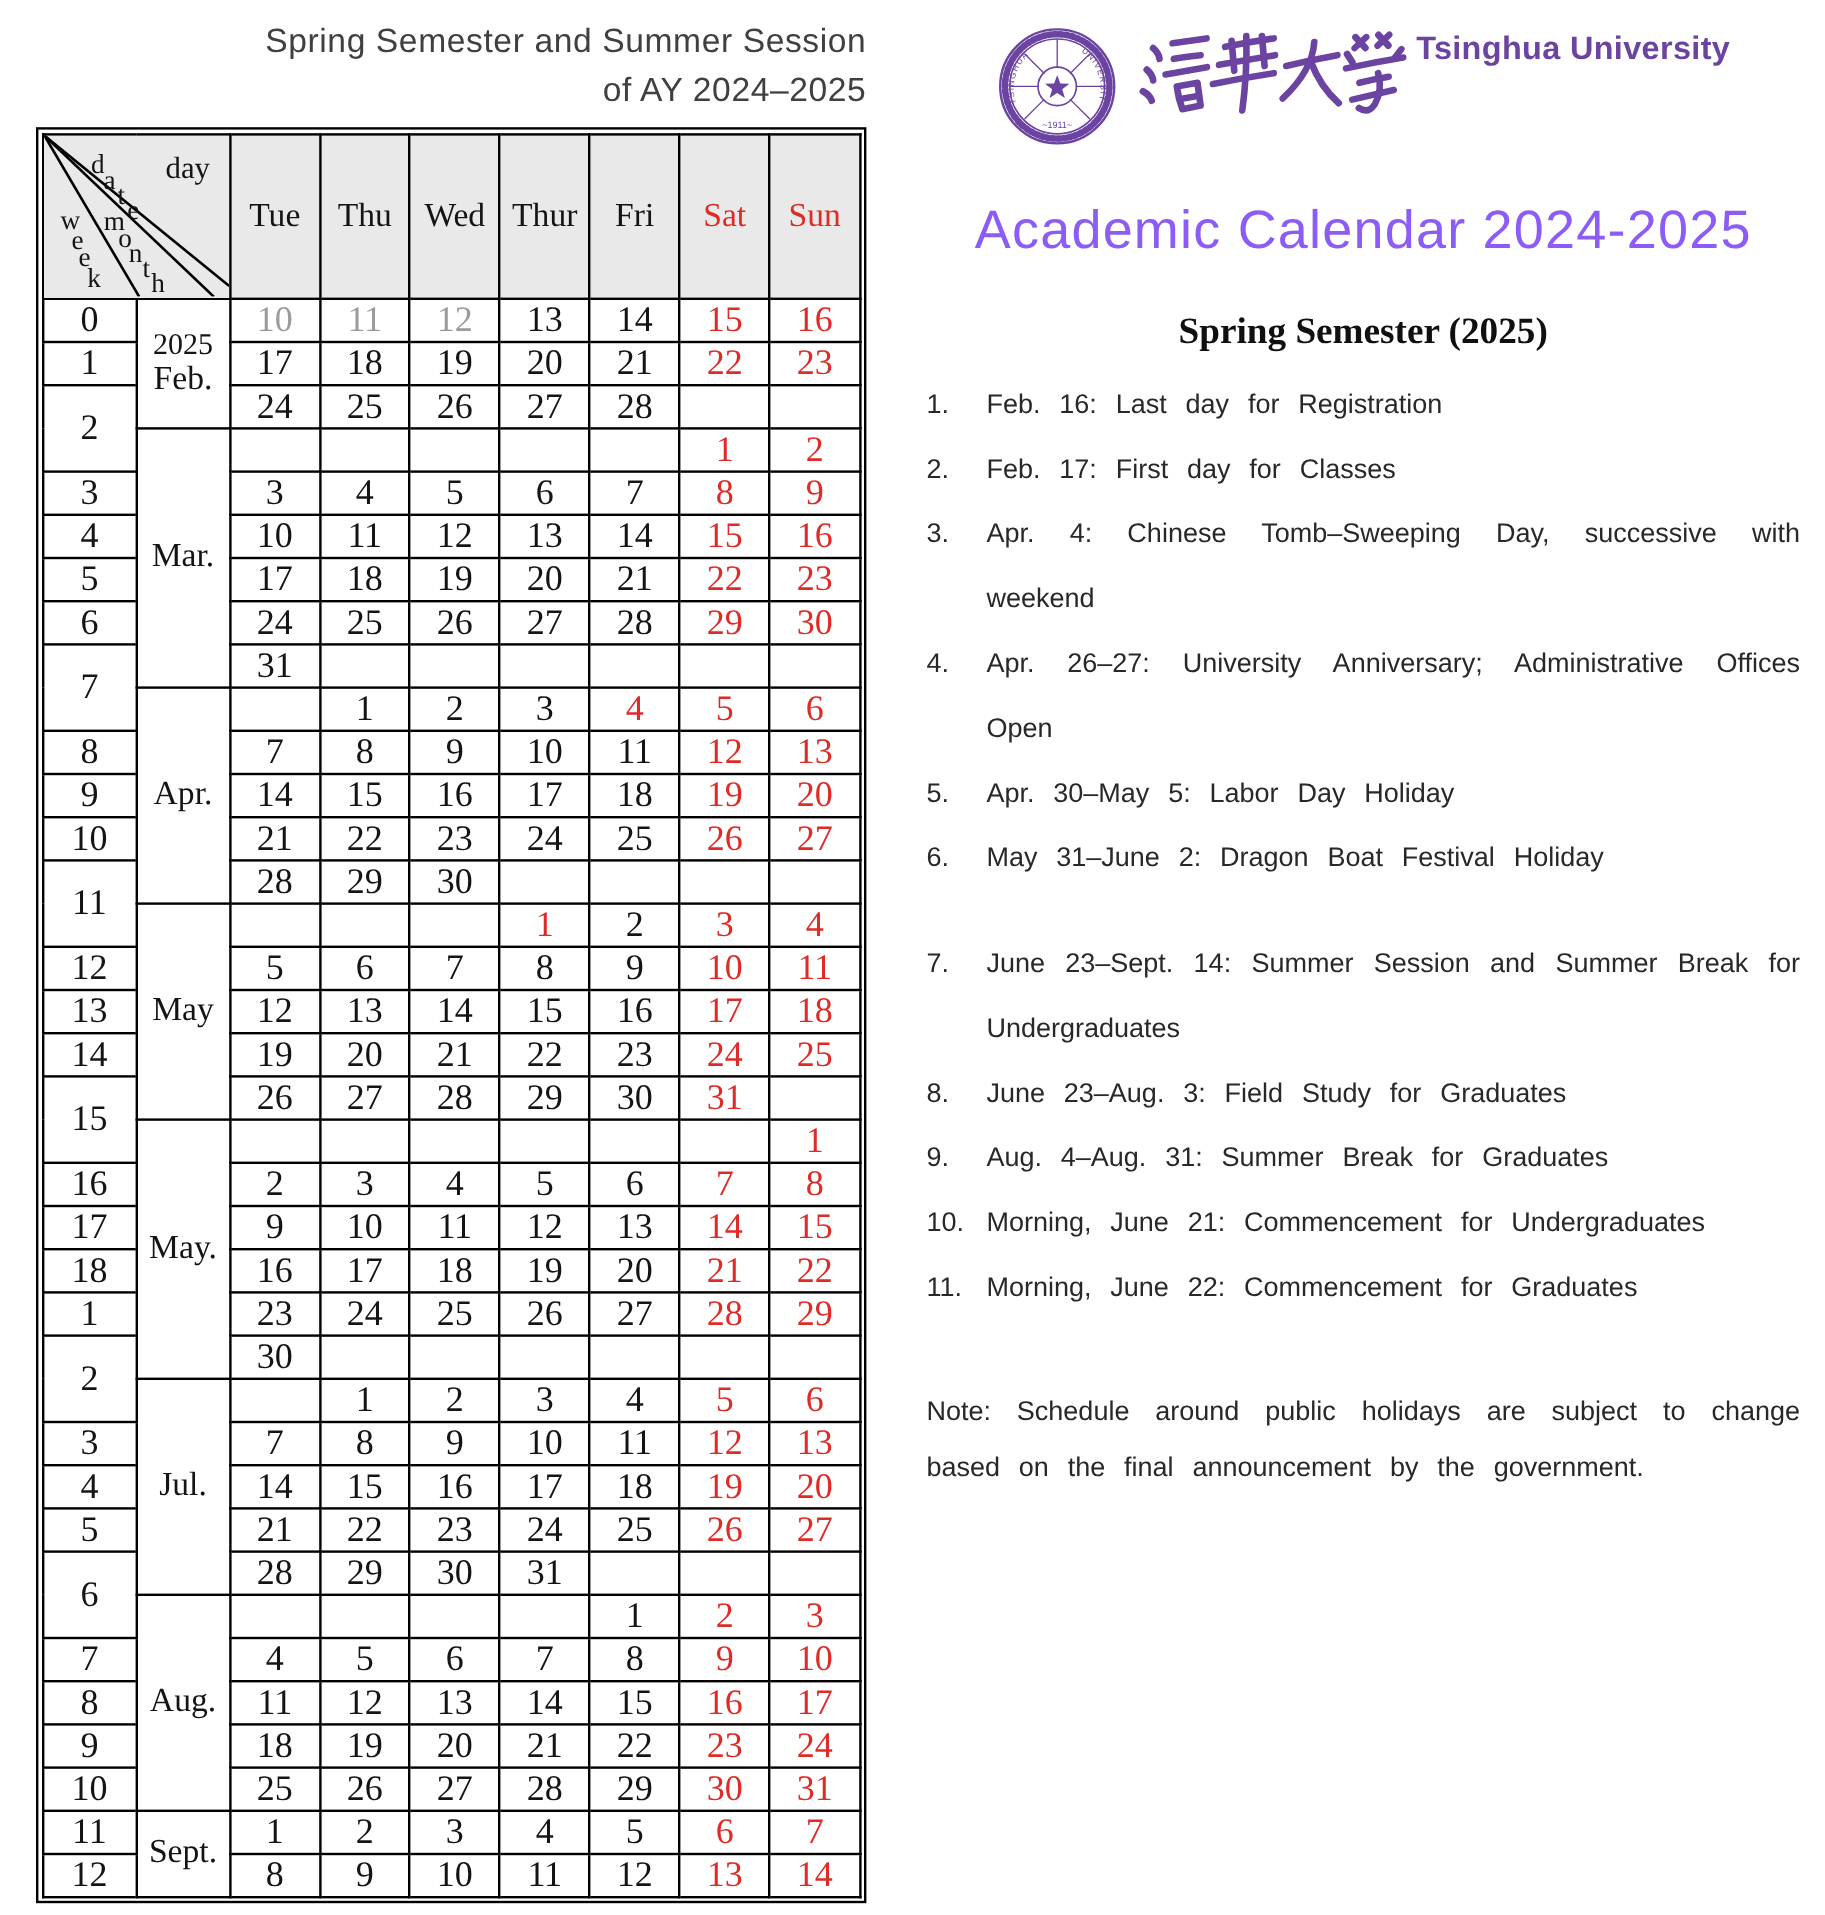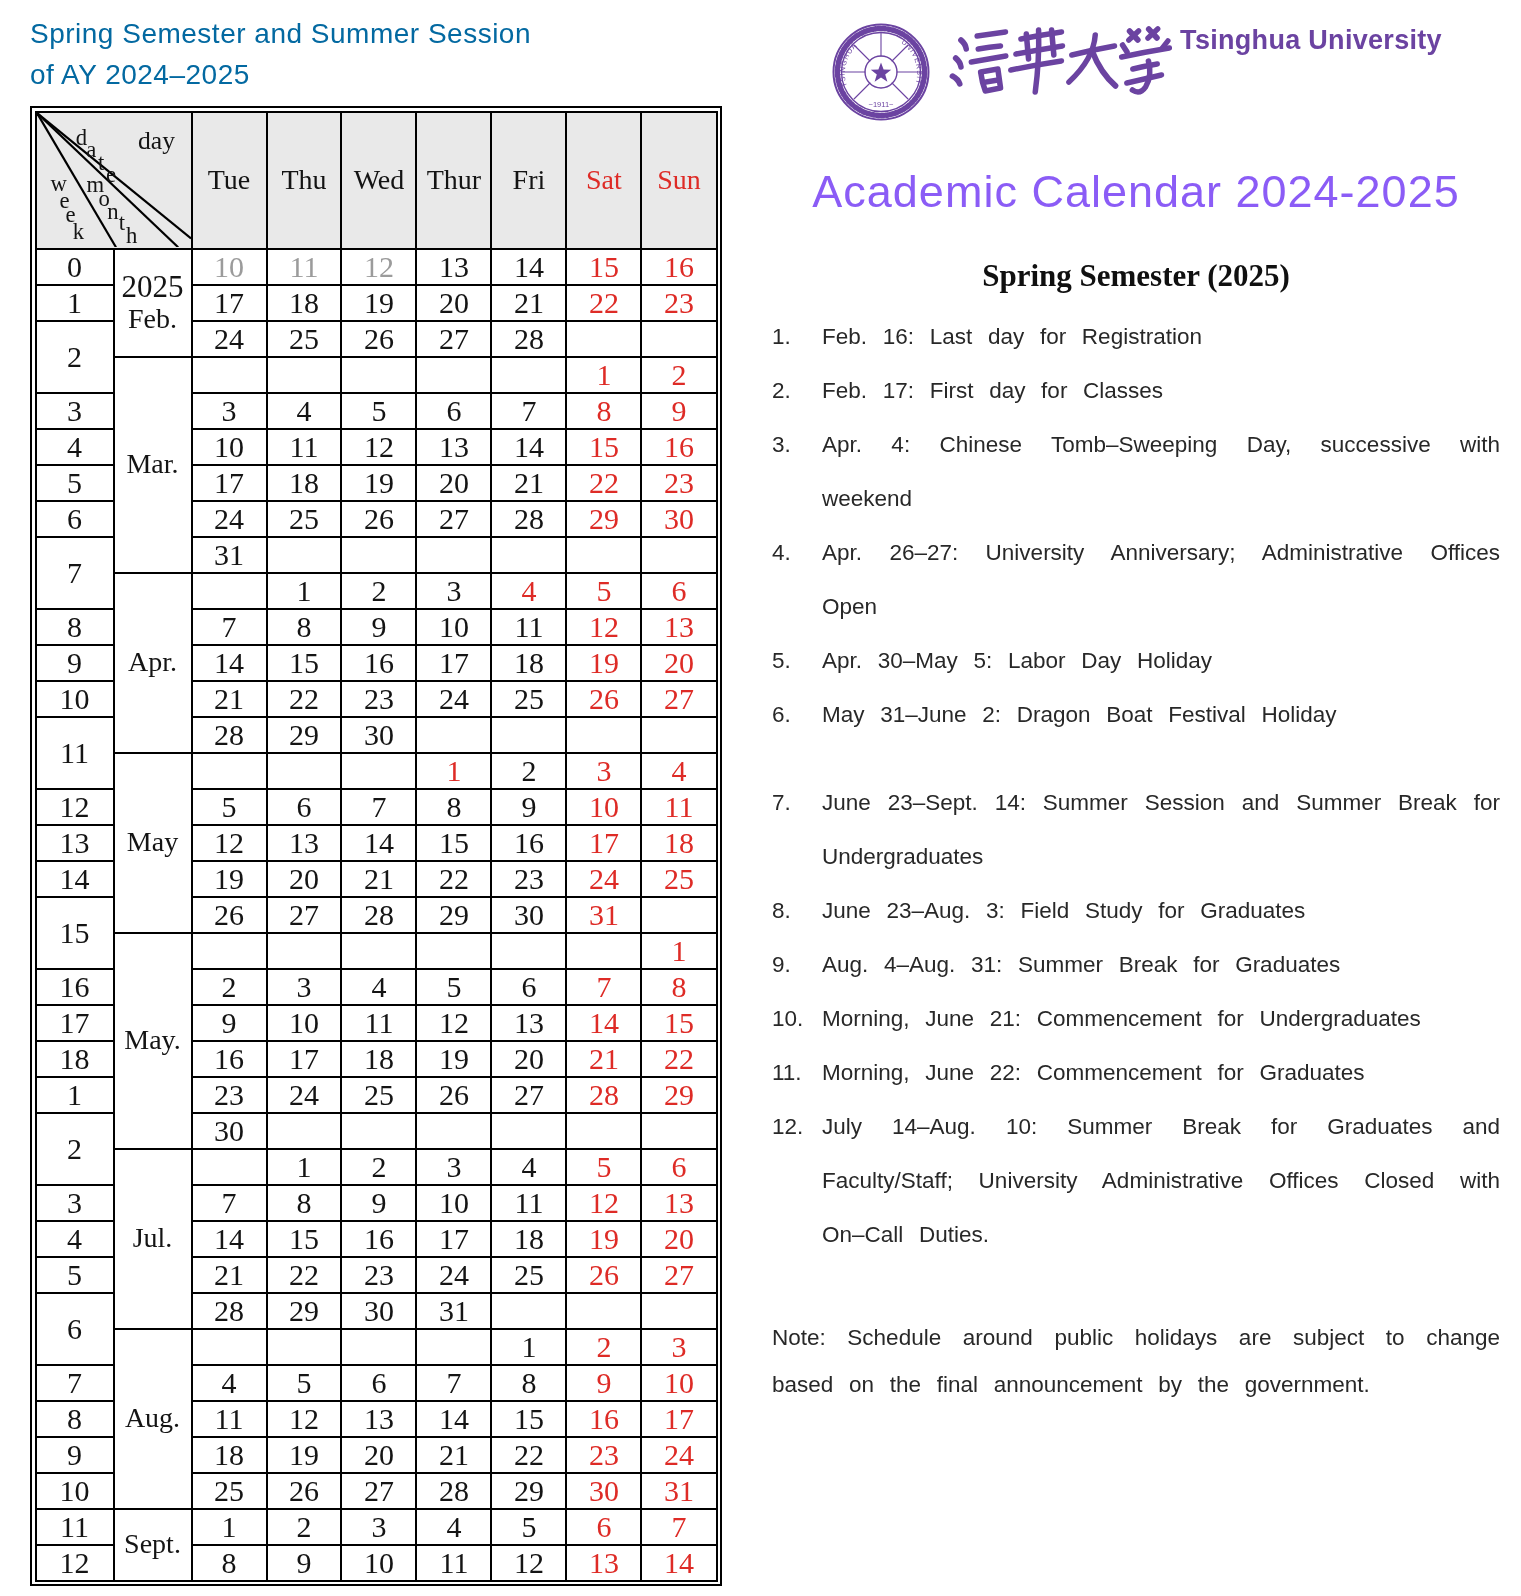--- a/index.html
+++ b/index.html
@@ -4,38 +4,38 @@
 <style>
   :root{
     --red:#de2b26; --gray:#9b9b9b; --purple:#6b43a1; --hdr-bg:#e9e9e9; --ink:#141414;
   }
   *{margin:0;padding:0;box-sizing:border-box;}
   body{background:#fff;font-family:"Liberation Sans",sans-serif;}
   #canvas{position:relative;width:1521px;height:1596px;background:#fff;overflow:hidden;}
 
   
   .left{position:absolute;left:30px;top:14px;width:692px;}
-  .left-title{text-align:left;font-size:28px;line-height:1.45;color:#0369a1;letter-spacing:.5px;}
+  .left-title{text-align:right;font-size:28px;line-height:1.45;color:#404040;letter-spacing:.5px;}
   .cal-frame{margin-top:11px;border:2px solid #000;padding:2.5px;background:#fff;}
   table.cal{width:100%;border-collapse:collapse;table-layout:fixed;border:2.5px solid #000;
             font-family:"Liberation Serif",serif;color:var(--ink);}
   table.cal col.c-week{width:78px;} table.cal col.c-month{width:78px;}
   table.cal th,table.cal td{border:2px solid #000;text-align:center;vertical-align:middle;padding:0;}
   thead tr{height:137px;}
   thead th{background:var(--hdr-bg);font-weight:normal;font-size:28px;border-bottom:2.5px solid #000;}
   thead th.red{color:var(--red);}
   th.corner{position:relative;padding:0;}
   th.corner svg{display:block;width:100%;height:100%;}
   tbody tr{height:35.4px;}
   td.day{font-size:30px;}
   td.day.red{color:var(--red);}
   td.day.gray{color:var(--gray);}
   td.week{font-size:30px;}
   td.month{font-size:28px;line-height:1.1;}
-  td.month .msub{display:block;font-size:31px;}
+  td.month .msub{display:block;font-size:25px;}
   td.month .mlabel{display:block;}
   td.m-end{border-bottom:5px solid #000;}
 
   
   .right{position:absolute;left:772px;top:20px;width:728px;}
   .logo-row{display:flex;justify-content:center;align-items:flex-start;gap:16px;height:120px;}
   .logo-right{display:flex;flex-direction:row;align-items:flex-start;padding-top:4px;}
   .logo-label{font-size:27px;font-weight:600;color:var(--purple);letter-spacing:.3px;margin-top:1px;}
   .main-title{margin-top:26px;text-align:center;font-size:45px;font-weight:400;color:#8b5cf6;letter-spacing:1px;}
   .sec-heading{font-family:"Liberation Serif",serif;font-weight:700;font-size:31px;color:#101010;text-align:center;}
@@ -626,21 +626,17 @@
           <span class="txt">Aug. 4–Aug. 31: Summer Break for Graduates</span>
         </div>
         <div class="item">
           <span class="marker">10.</span>
           <span class="txt">Morning, June 21: Commencement for Undergraduates</span>
         </div>
         <div class="item">
           <span class="marker">11.</span>
           <span class="txt">Morning, June 22: Commencement for Graduates</span>
         </div>
-        <div class="item">
-          <span class="marker">12.</span>
-          <span class="txt">July 14–Aug. 10: Summer Break for Graduates and Faculty/Staff; University Administrative Offices Closed with On–Call Duties.</span>
-        </div>
       </div>
 
     <div class="note">Note: Schedule around public holidays are subject to change based on the final announcement by the government.</div>
   </div>
 </div>
 
 </body></html>

